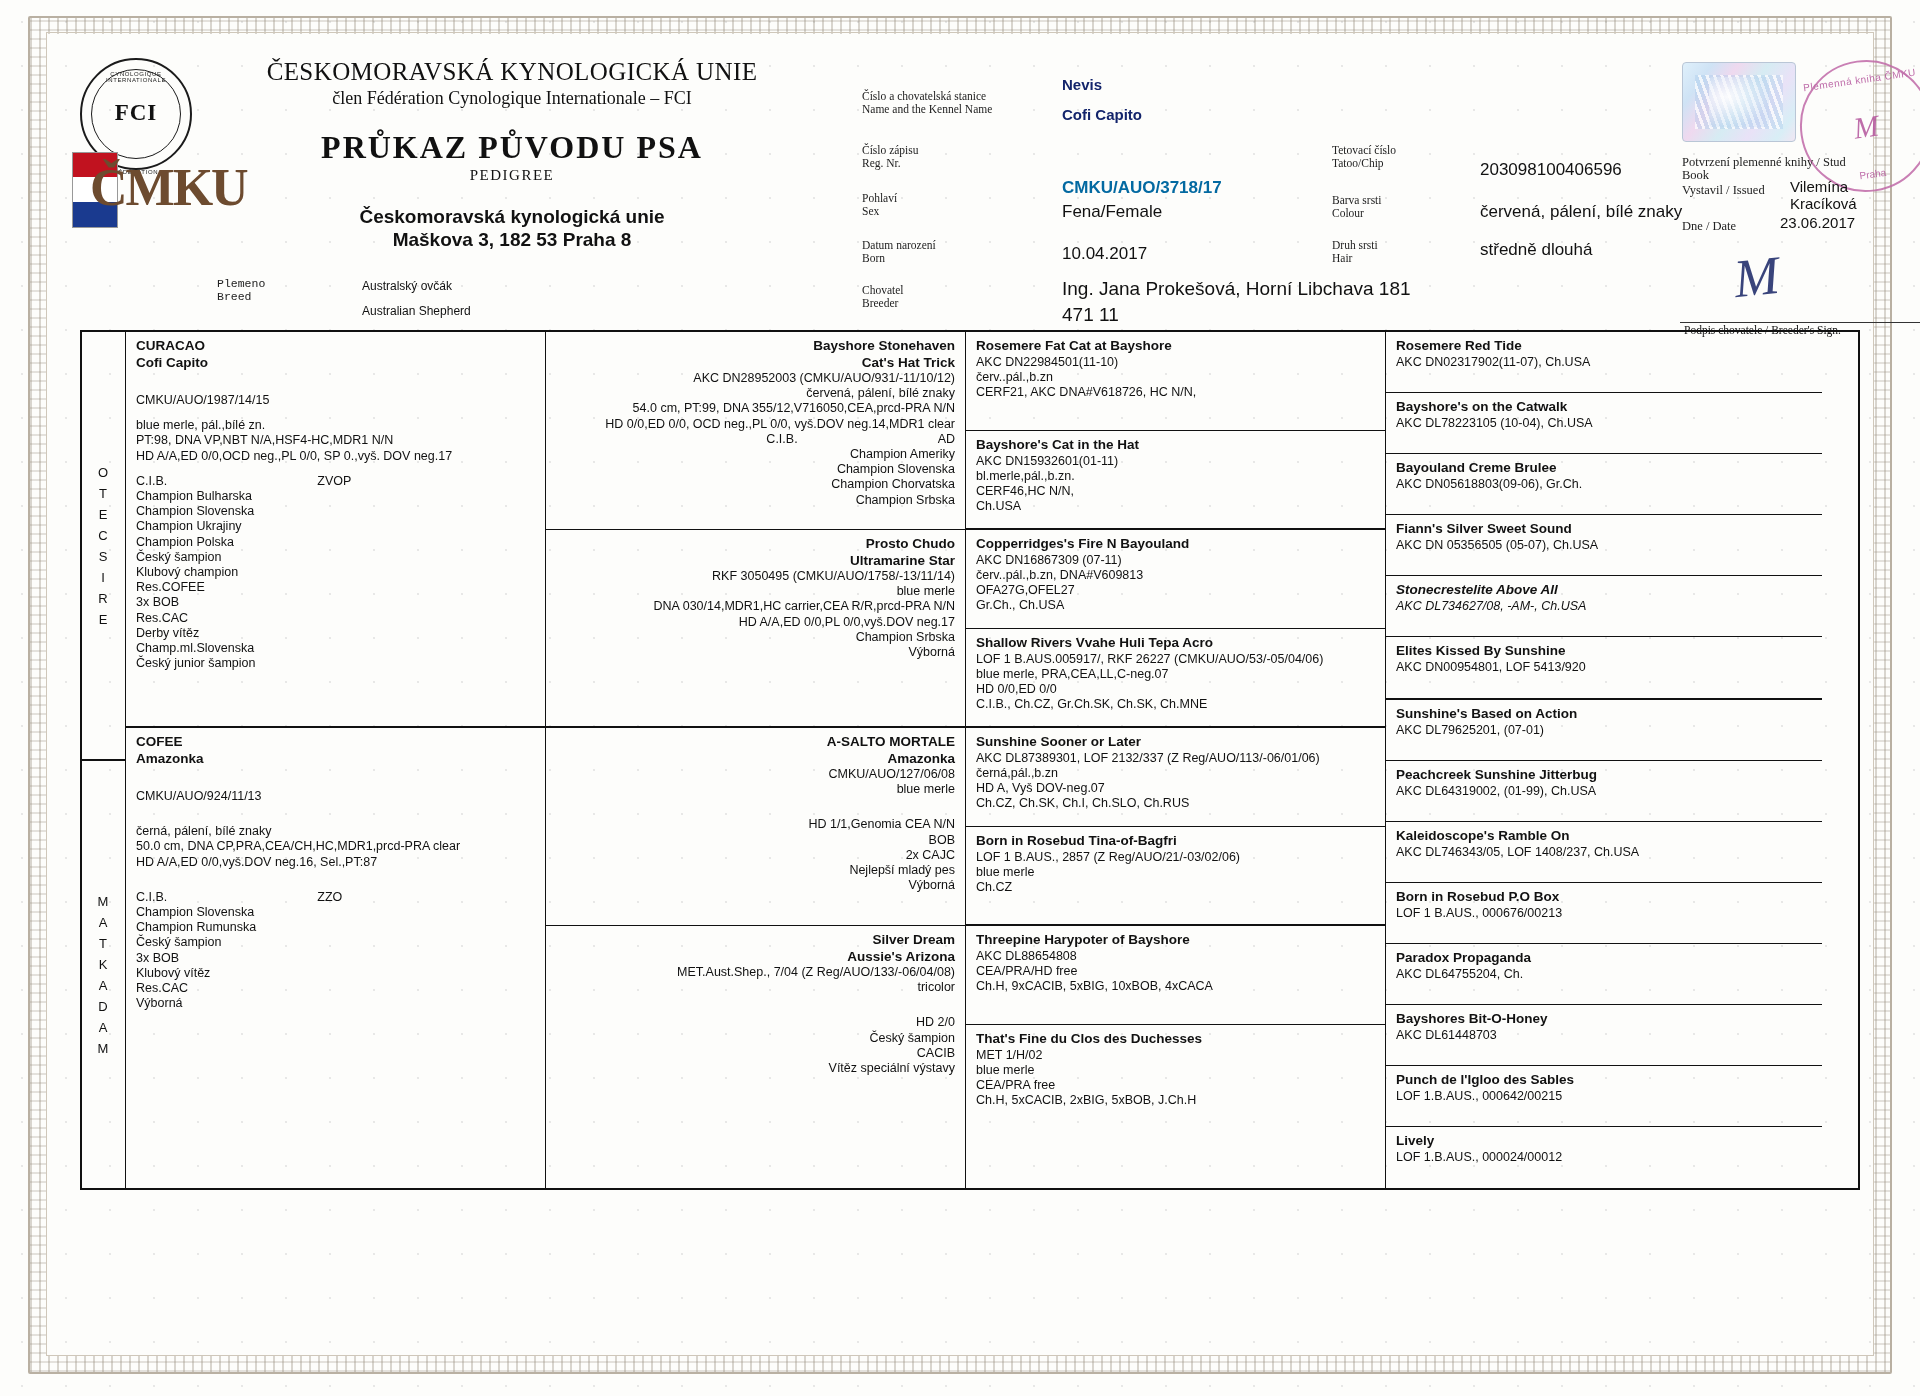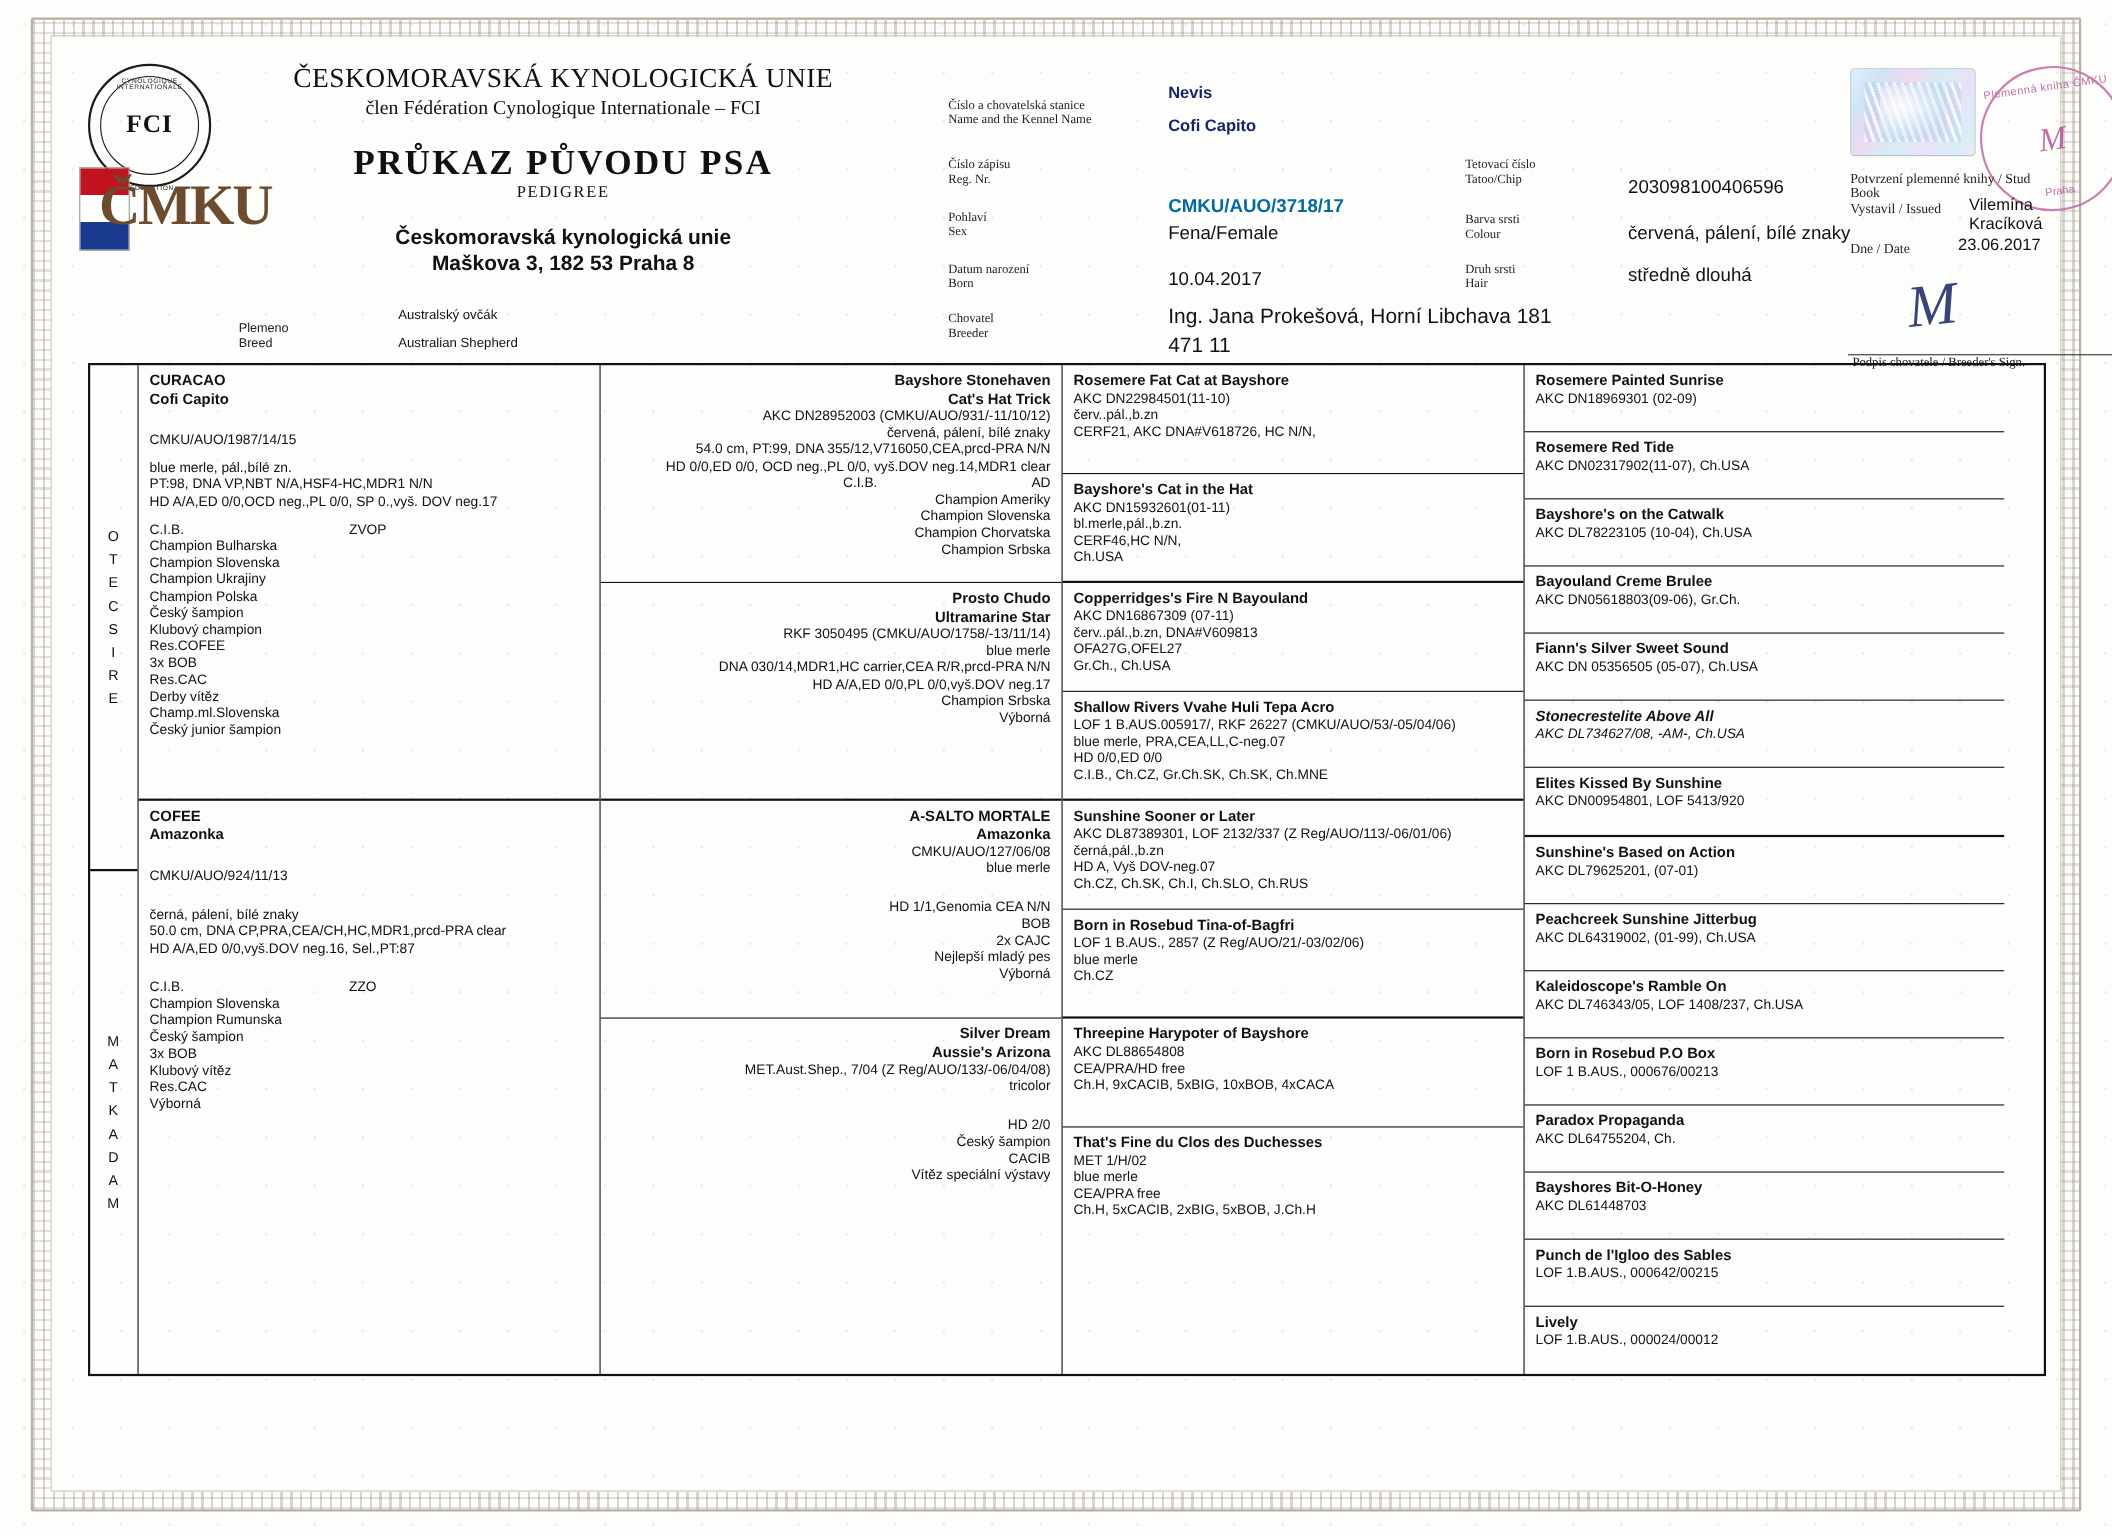--- a/index.html
+++ b/index.html
@@ -168,25 +168,24 @@
     margin-top: 22px;
   }
   .t-addr {
     font-size: 19px;
     font-weight: bold;
     margin-top: 1px;
   }
   .breed-label {
     position: absolute;
     left: 155px; top: 243px;
-    font-family: Liberation Sans, sans-serif;
+    font-family: Liberation Mono, monospace;
     font-size: 11.5px;
     line-height: 13px;
     color: #222;
-    margin-top: 16px;
   }
   .breed-value {
     position: absolute;
     left: 300px; top: 240px;
     font-size: 12px;
     line-height: 25px;
   }
 
   
   .fld-label {
@@ -649,24 +648,20 @@
             <div class="nm">That's Fine du Clos des Duchesses</div>
             <div>MET 1/H/02</div>
             <div>blue merle</div>
             <div>CEA/PRA free</div>
             <div>Ch.H, 5xCACIB, 2xBIG, 5xBOB, J.Ch.H</div>
           </div>
         </div>
 
         <div class="col col4 cellgroup">
           <div class="cell bb" style="height:61px;">
-            <div class="nm">Rosemere Painted Sunrise</div>
-            <div>AKC DN18969301 (02-09)</div>
-          </div>
-          <div class="cell bb" style="height:61px;">
             <div class="nm">Rosemere Red Tide</div>
             <div>AKC DN02317902(11-07), Ch.USA</div>
           </div>
           <div class="cell bb" style="height:61px;">
             <div class="nm">Bayshore's on the Catwalk</div>
             <div>AKC DL78223105 (10-04), Ch.USA</div>
           </div>
           <div class="cell bb" style="height:61px;">
             <div class="nm">Bayouland Creme Brulee</div>
             <div>AKC DN05618803(09-06), Gr.Ch.</div>

